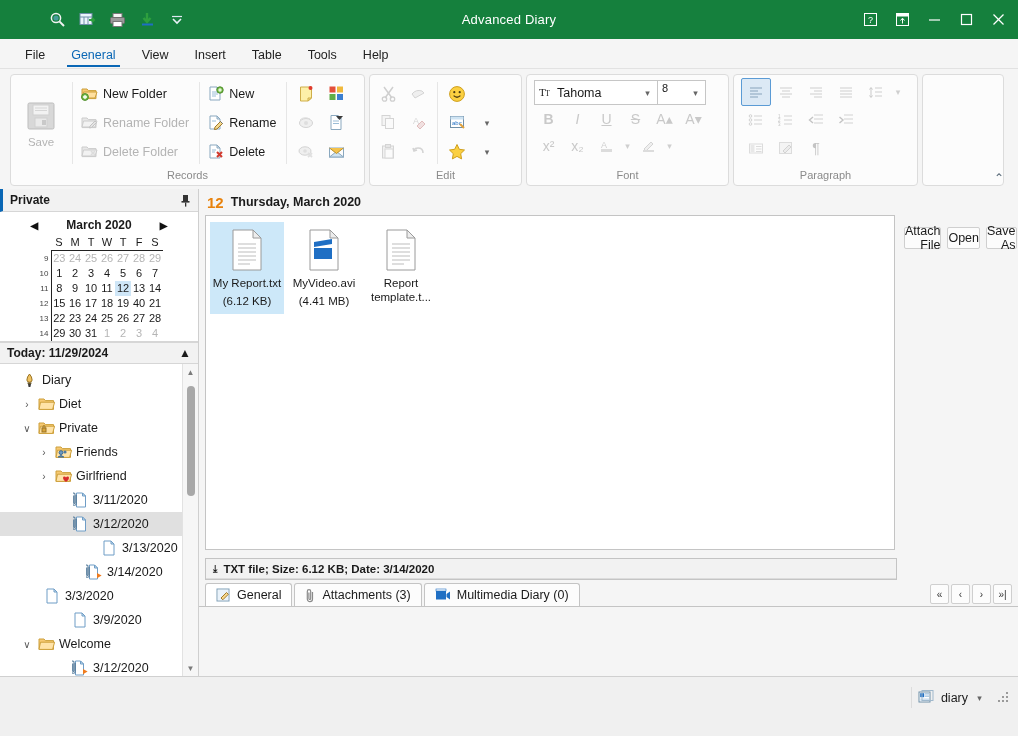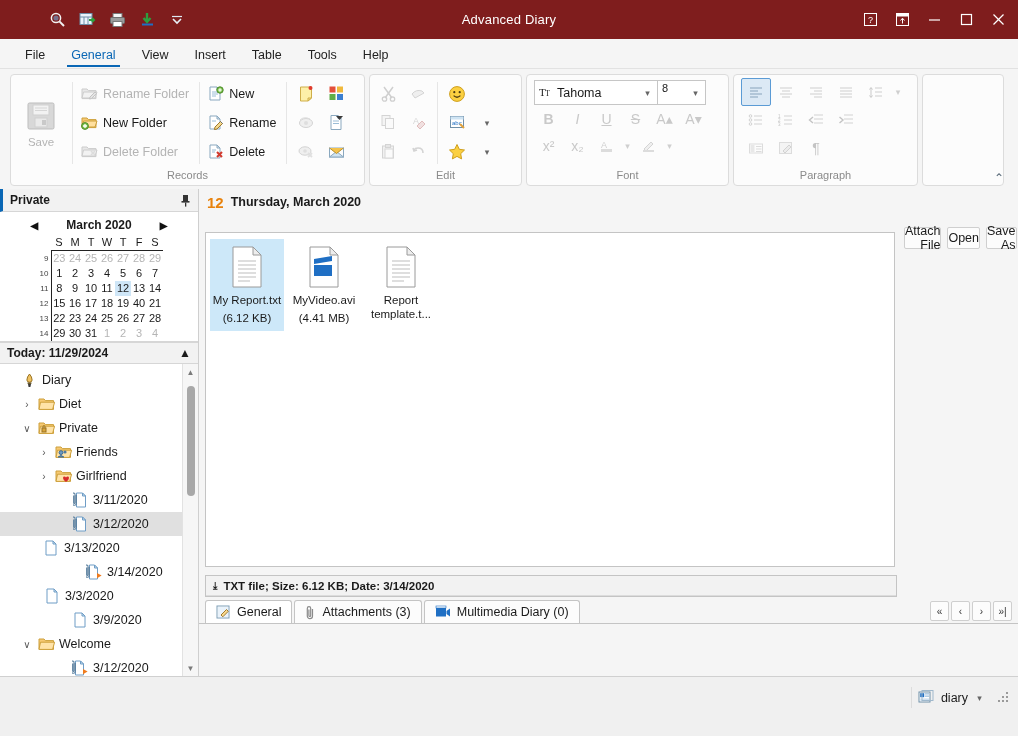--- a/index.html
+++ b/index.html
@@ -7,21 +7,21 @@
   body {
     width:1018px; height:736px; overflow:hidden;
     font-family:"Liberation Sans", sans-serif;
     font-size:12px; color:#1a1a1a;
     background:#f0f0f0;
     -webkit-font-smoothing:antialiased;
   }
 
   
   #titlebar{
-    height:39px; background:#7f1d1d; position:relative;
+    height:39px; background:#15803d; position:relative;
     display:flex; align-items:center;
   }
   #qat{ display:flex; align-items:center; gap:0px; padding-left:42px; }
   #qat .qbtn{
     width:30px; height:26px; display:flex; align-items:center; justify-content:center;
     cursor:pointer;
   }
   #title-text{
     position:absolute; left:0; right:0; text-align:center;
     color:#ffffff; font-size:13px; letter-spacing:.2px; pointer-events:none;
@@ -178,21 +178,21 @@
     background:#a8a8a8; border-radius:4px; cursor:pointer;
   }
 
   
   #center{ flex:1; display:flex; flex-direction:column; background:#f5f5f5; }
   #daybar{ height:26px; display:flex; align-items:center; padding:0 8px; gap:7px; }
   #daybar .daynum{ color:#e8820c; font-weight:bold; font-size:15px; }
   #daybar .daytext{ font-weight:bold; font-size:12.5px; }
   #attachwrap{ display:flex; }
   #attachlist{
-    flex:1; background:#fff; border:1px solid #c4c4c4; margin:17px 0 0 6px;
+    flex:1; background:#fff; border:1px solid #c4c4c4; margin:0 0 0 6px;
     height:335px; padding:6px 4px; display:flex; align-items:flex-start; gap:3px;
   }
   .fitem{
     width:74px; padding:6px 2px 6px 2px; display:flex; flex-direction:column;
     align-items:center; gap:4px; cursor:pointer; text-align:center;
   }
   .fitem.sel{ background:#cde8f9; }
   .fitem .fname2{ font-size:11.5px; line-height:14px; }
   #sidebuttons{ width:123px; padding:12px 8px 0 9px; display:flex; flex-direction:row; gap:6px;text-align:right; }
   #sidebuttons .sbtn{
@@ -343,36 +343,36 @@
             <rect x="9" y="6" width="16" height="10" fill="#f2f2f2" stroke="#cfcfcf"></rect>
             <line x1="11" y1="9" x2="23" y2="9" stroke="#d6d6d6"></line>
             <line x1="11" y1="11.5" x2="23" y2="11.5" stroke="#d6d6d6"></line>
             <rect x="11" y="19" width="12" height="9" fill="#eaeaea" stroke="#cfcfcf"></rect>
             <rect x="18" y="21" width="4" height="5" fill="#c9c9c9"></rect>
           </svg>
         <span class="blabel">Save</span>
       </div>
       <div class="vsep"></div>
       <div class="col">
-        <div class="ritem dis">
-          <svg width="17" height="15" viewBox="0 0 17 15">
-              <path d="M1 3 h5 l1.4 1.6 H15 v8 H1 z" fill="#e8e8e8" stroke="#cccccc"></path>
-              <path d="M2.5 6 H16 l-2 6 H1 z" fill="#f2f2f2" stroke="#cccccc"></path>
-              <path d="M9 11 l5-5 1.5 1.5 -5 5 -2 .5 z" fill="#e4e4e4" stroke="#c4c4c4"></path>
-            </svg>
-          <span>Rename Folder</span>
-        </div>
         <div class="ritem">
           <svg width="17" height="15" viewBox="0 0 17 15">
               <path d="M1 3 h5 l1.4 1.6 H15 v8 H1 z" fill="#f6c972" stroke="#cda03c"></path>
               <path d="M2.5 6 H16 l-2 6 H1 z" fill="#ffe0a0" stroke="#cda03c"></path>
               <circle cx="4" cy="11" r="3.4" fill="#7ac24a" stroke="#4d8a2c"></circle>
               <path d="M4 9 v4 M2 11 h4" stroke="#fff" stroke-width="1.3"></path>
             </svg>
           <span>New Folder</span>
+        </div>
+        <div class="ritem dis">
+          <svg width="17" height="15" viewBox="0 0 17 15">
+              <path d="M1 3 h5 l1.4 1.6 H15 v8 H1 z" fill="#e8e8e8" stroke="#cccccc"></path>
+              <path d="M2.5 6 H16 l-2 6 H1 z" fill="#f2f2f2" stroke="#cccccc"></path>
+              <path d="M9 11 l5-5 1.5 1.5 -5 5 -2 .5 z" fill="#e4e4e4" stroke="#c4c4c4"></path>
+            </svg>
+          <span>Rename Folder</span>
         </div>
         <div class="ritem dis">
           <svg width="17" height="15" viewBox="0 0 17 15">
               <path d="M1 3 h5 l1.4 1.6 H15 v8 H1 z" fill="#e8e8e8" stroke="#cccccc"></path>
               <path d="M2.5 6 H16 l-2 6 H1 z" fill="#f2f2f2" stroke="#cccccc"></path>
               <path d="M10 7 l4 4 M14 7 l-4 4" stroke="#dcdcdc" stroke-width="1.7"></path>
             </svg>
           <span>Delete Folder</span>
         </div>
       </div>
@@ -919,21 +919,21 @@
             <span class="exp"></span>
             <span class="ticon">
               <svg width="14" height="16" viewBox="0 0 14 16">
                 <path d="M3.5 1 h6 l3 3 v11 H3.5 z" fill="#fff" stroke="#6f9dc6"></path>
                 <path d="M9.5 1 v3 h3 z" fill="#cfe4f3" stroke="#6f9dc6"></path>
                 <path d="M3.3 3 v8.4 a1.9 1.9 0 0 1 -3.8 0 V2.2 a1.2 1.2 0 0 1 2.5 0 V10.8 a.65 .65 0 0 1 -1.3 0 V3.4" fill="none" stroke="#5a7f9e" stroke-width="1.1"></path>
               </svg>
             </span>
             <span class="tlabel">3/12/2020</span>
           </div>
-          <div class="tnode" style="padding-left: 24px;">
+          <div class="tnode" style="padding-left: 82px;">
             <span class="exp"></span>
             <span class="ticon">
               <svg width="14" height="16" viewBox="0 0 14 16">
                 <path d="M2 1 h7 l3 3 v11 H2 z" fill="#fff" stroke="#6f9dc6"></path>
                 <path d="M9 1 v3 h3 z" fill="#cfe4f3" stroke="#6f9dc6"></path>
               </svg>
             </span>
             <span class="tlabel">3/13/2020</span>
           </div>
           <div class="tnode" style="padding-left: 67px;">

